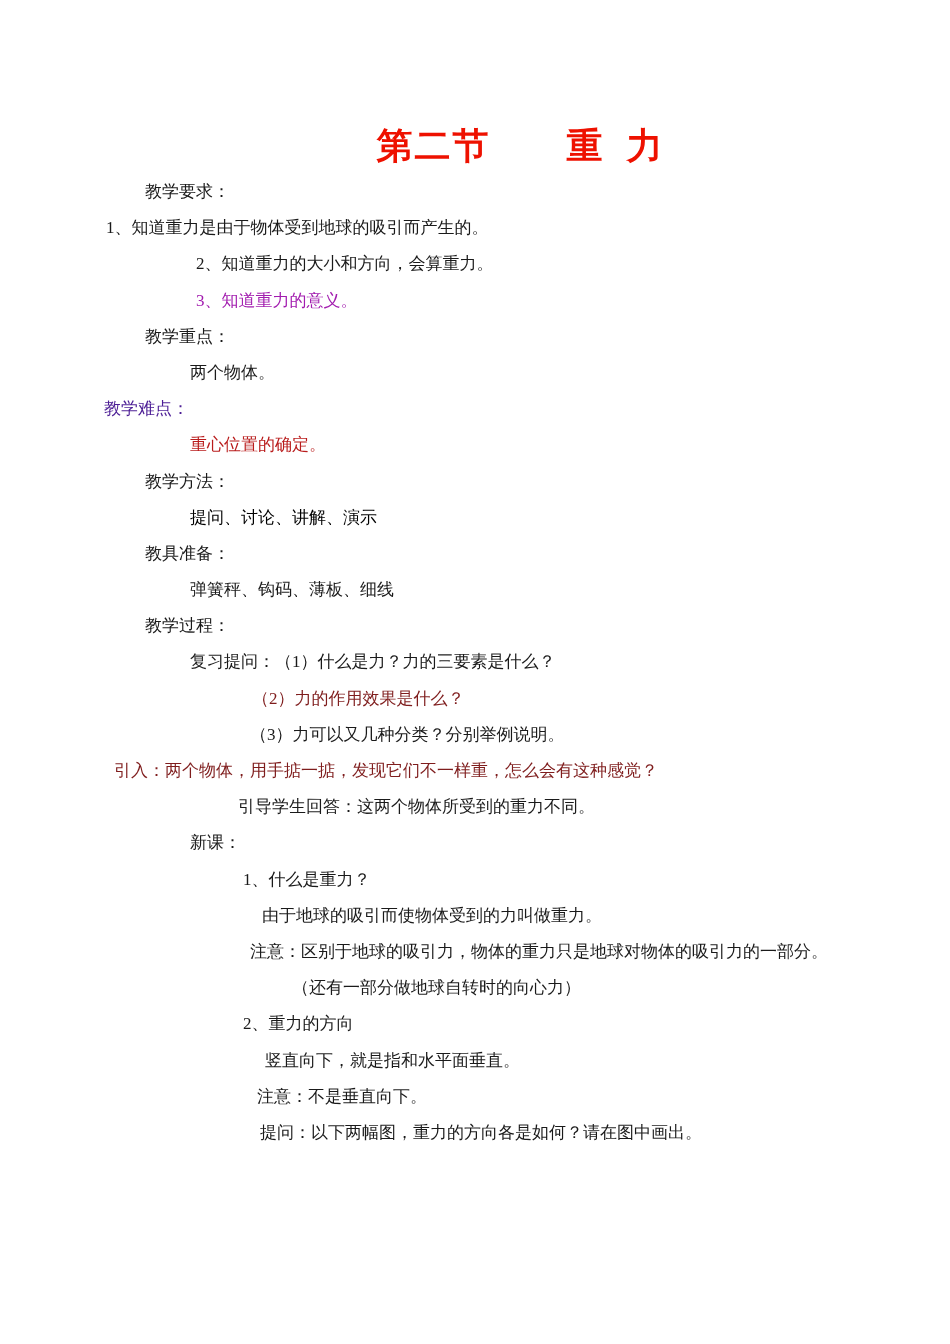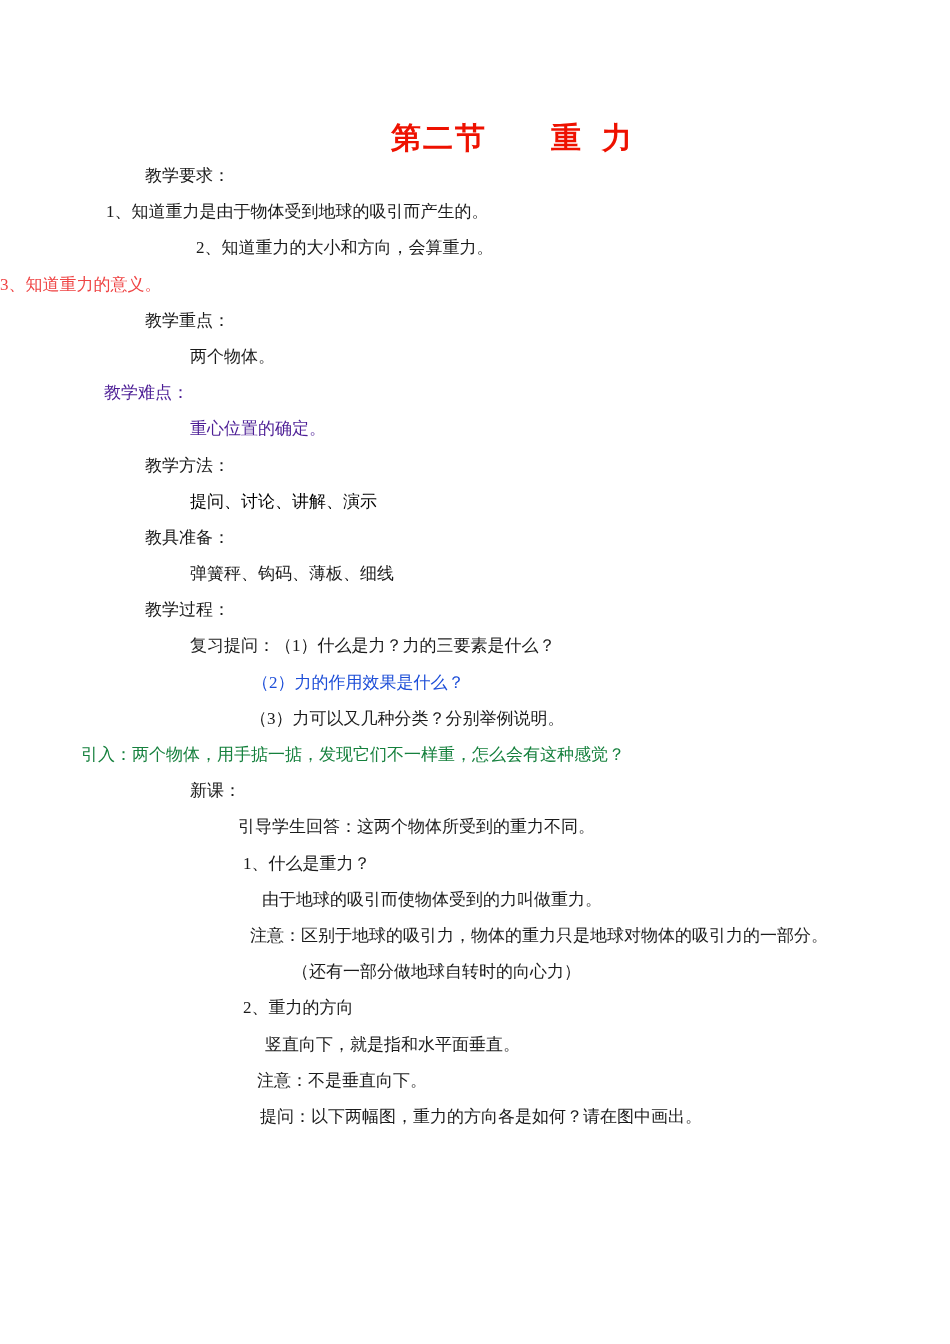--- a/index.html
+++ b/index.html
@@ -13,26 +13,26 @@
     font-family: "Liberation Serif", "DejaVu Serif", serif;
   }
   .page {
     position: relative;
     width: 950px;
     height: 1344px;
     background: #ffffff;
     overflow: hidden;
   }
   .doc-title {
-    margin: 0;
+    margin: 8px;
     padding-top: 118px;
     padding-left: 145px;
     width: 735px;
     text-align: center;
-    font-size: 30px;
+    font-size: 36px;
     font-weight: bold;
     line-height: 40px;
     white-space: pre;
     letter-spacing: 2px;
   }
   .doc-body {
     margin: 0;
     padding: 0;
   }
   .line {
@@ -45,36 +45,36 @@
 </style>
 </head>
 <body style="background: rgb(255, 255, 255);">
 
 <div class="page">
   <h1 class="doc-title" style="color: rgb(238, 17, 0);">第二节　　重  力</h1>
   <div class="doc-body" id="doc-body">
       <div class="line" style="margin-left: 145px; color: rgb(26, 26, 26);">教学要求：</div>
       <div class="line" style="margin-left: 106px; color: rgb(26, 26, 26);">1、知道重力是由于物体受到地球的吸引而产生的。</div>
       <div class="line" style="margin-left: 196px; color: rgb(26, 26, 26);">2、知道重力的大小和方向，会算重力。</div>
-      <div class="line" style="color: #ef4444;">3、知道重力的意义。</div>
+      <div class="line" style="margin-left: 196px; color: #a21caf;">3、知道重力的意义。</div>
       <div class="line" style="margin-left: 145px; color: rgb(26, 26, 26);">教学重点：</div>
       <div class="line" style="margin-left: 190px; color: rgb(26, 26, 26);">两个物体。</div>
       <div class="line" style="margin-left: 104px; color: #4c1d95;">教学难点：</div>
-      <div class="line" style="margin-left: 190px; color: #4c1d95;">重心位置的确定。</div>
+      <div class="line" style="margin-left: 190px; color: #b91c1c;">重心位置的确定。</div>
       <div class="line" style="margin-left: 145px; color: rgb(26, 26, 26);">教学方法：</div>
       <div class="line" style="margin-left: 190px; color: #000000;">提问、讨论、讲解、演示</div>
       <div class="line" style="margin-left: 145px; color: rgb(26, 26, 26);">教具准备：</div>
       <div class="line" style="margin-left: 190px; color: rgb(26, 26, 26);">弹簧秤、钩码、薄板、细线</div>
       <div class="line" style="margin-left: 145px; color: rgb(26, 26, 26);">教学过程：</div>
       <div class="line" style="margin-left: 190px; color: rgb(26, 26, 26);">复习提问：（1）什么是力？力的三要素是什么？</div>
-      <div class="line" style="margin-left: 252px; color: #1d4ed8;">（2）力的作用效果是什么？</div>
+      <div class="line" style="margin-left: 252px; color: #7f1d1d;">（2）力的作用效果是什么？</div>
       <div class="line" style="margin-left: 250px; color: rgb(26, 26, 26);">（3）力可以又几种分类？分别举例说明。</div>
-      <div class="line" style="margin-left: 81px; color: #15803d;">引入：两个物体，用手掂一掂，发现它们不一样重，怎么会有这种感觉？</div>
+      <div class="line" style="margin-left: 114px; color: #7f1d1d;">引入：两个物体，用手掂一掂，发现它们不一样重，怎么会有这种感觉？</div>
+      <div class="line" style="margin-left: 238px; color: rgb(26, 26, 26);">引导学生回答：这两个物体所受到的重力不同。</div>
       <div class="line" style="margin-left: 190px; color: rgb(26, 26, 26);">新课：</div>
-      <div class="line" style="margin-left: 238px; color: rgb(26, 26, 26);">引导学生回答：这两个物体所受到的重力不同。</div>
       <div class="line" style="margin-left: 243px; color: rgb(26, 26, 26);">1、什么是重力？</div>
       <div class="line" style="margin-left: 262px; color: rgb(26, 26, 26);">由于地球的吸引而使物体受到的力叫做重力。</div>
       <div class="line" style="margin-left: 250px; color: rgb(26, 26, 26);">注意：区别于地球的吸引力，物体的重力只是地球对物体的吸引力的一部分。</div>
       <div class="line" style="margin-left: 292px; color: rgb(26, 26, 26);">（还有一部分做地球自转时的向心力）</div>
       <div class="line" style="margin-left: 243px; color: rgb(26, 26, 26);">2、重力的方向</div>
       <div class="line" style="margin-left: 265px; color: rgb(26, 26, 26);">竖直向下，就是指和水平面垂直。</div>
       <div class="line" style="margin-left: 257px; color: rgb(26, 26, 26);">注意：不是垂直向下。</div>
       <div class="line" style="margin-left: 260px; color: rgb(26, 26, 26);">提问：以下两幅图，重力的方向各是如何？请在图中画出。</div>
     </div>
 </div>

